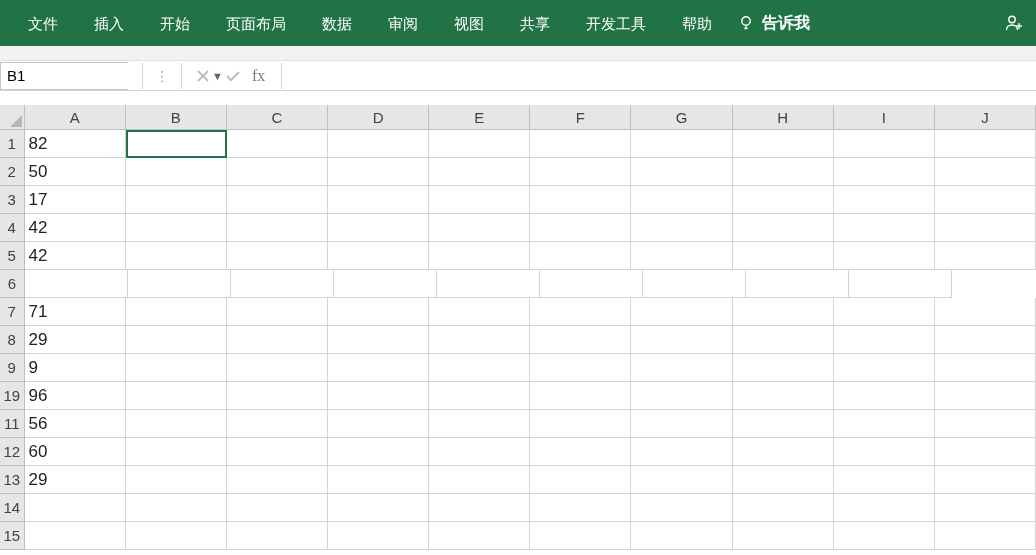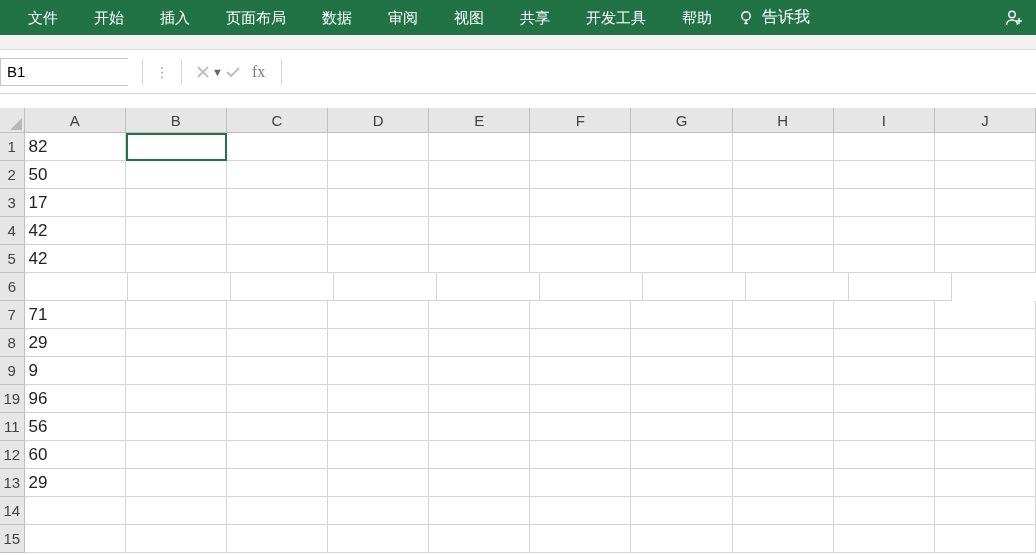--- a/index.html
+++ b/index.html
@@ -1,26 +1,26 @@
 <!DOCTYPE html>
 <html><head>
 <meta charset="utf-8">
 <style>
   * { box-sizing: border-box; margin: 0; padding: 0; }
   html, body { width: 1036px; height: 555px; font-family: "Microsoft YaHei", "Segoe UI", Arial, sans-serif; overflow: hidden; background: #fff; }
   
-  .ribbon { display: flex; align-items: center; height: 35px; background: #217346; color: #fff; padding-left: 10px; }
+  .ribbon { display: flex; align-items: center; height: 46px; background: #217346; color: #fff; padding-left: 10px; }
   .ribbon-tab { padding: 0 18px; height: 35px; line-height: 35px; font-size: 15px; cursor: pointer; white-space: nowrap; }
-  .tell-me-group { display: flex; align-items: center; padding-left: 8px; }
+  .tell-me-group { display: flex; align-items: center; padding-left: 8px; font-weight: bold; }
   .tell-me-group .bulb { margin-right: 8px; }
   .share-icon { margin-left: auto; margin-right: 12px; display: flex; align-items: center; }
   
   .ribbon-space { height: 15px; background: #f3f2f1; border-bottom: 1px solid #e1dfdd; }
   
-  .formula-row { display: flex; align-items: center; height: 44px; background: #fff; border-bottom: 1px solid #d4d4d4; }
+  .formula-row { display: flex; align-items: center; height: 30px; background: #fff; border-bottom: 1px solid #d4d4d4; }
   .name-box-wrap { display: flex; align-items: center; height: 28px; width: 128px; margin: 0 8px 0 0; border: 1px solid #c8c6c4; background: #fff; }
   .name-box { flex: 1; height: 100%; border: none; outline: none; font-size: 15px; padding: 0 6px; }
   .name-box-dd { width: 18px; text-align: center; color: #666; font-size: 11px; cursor: pointer; }
   .fb-sep { width: 1px; height: 26px; background: #d4d4d4; margin: 0 6px; }
   .fb-dots { color: #9e9e9e; font-size: 14px; padding: 0 6px; }
   .fb-btn { width: 30px; height: 28px; display: flex; align-items: center; justify-content: center; color: #9e9e9e; cursor: pointer; font-size: 17px; }
   .fx-label { font-family: "Times New Roman", serif; font-size: 16px; color: #7a7a7a; padding: 0 10px 0 4px; }
   .formula-input { flex: 1; height: 26px; border: none; outline: none; font-size: 15px; padding: 0 6px; }
   
   .below-formula { height: 14px; background: #fff; }
@@ -35,22 +35,22 @@
   .row-h { width: 25px; height: 28px; line-height: 28px; text-align: center; font-size: 15px; color: #424242; background: #e6e6e6; border-right: 1px solid #bfbfbf; border-bottom: 1px solid #bfbfbf; cursor: pointer; }
   .cell { width: 103px; height: 28px; line-height: 28px; padding: 0 4px; font-size: 17px; color: #222; border-right: 1px solid #d4d4d4; border-bottom: 1px solid #d4d4d4; background: #fff; cursor: cell; text-align: left; }
   .cell.selected { outline: 2px solid #217346; outline-offset: -2px; }
   svg { display: block; }
 </style>
 </head>
 <body>
 
 <div class="ribbon">
   <div class="ribbon-tab">文件</div>
+  <div class="ribbon-tab">插入</div>
   <div class="ribbon-tab">开始</div>
-  <div class="ribbon-tab">插入</div>
   <div class="ribbon-tab">页面布局</div>
   <div class="ribbon-tab">数据</div>
   <div class="ribbon-tab">审阅</div>
   <div class="ribbon-tab">视图</div>
   <div class="ribbon-tab">共享</div>
   <div class="ribbon-tab">开发工具</div>
   <div class="ribbon-tab">帮助</div>
   <div class="tell-me-group">
     <span class="bulb">
       <svg width="16" height="16" viewBox="0 0 16 16">

